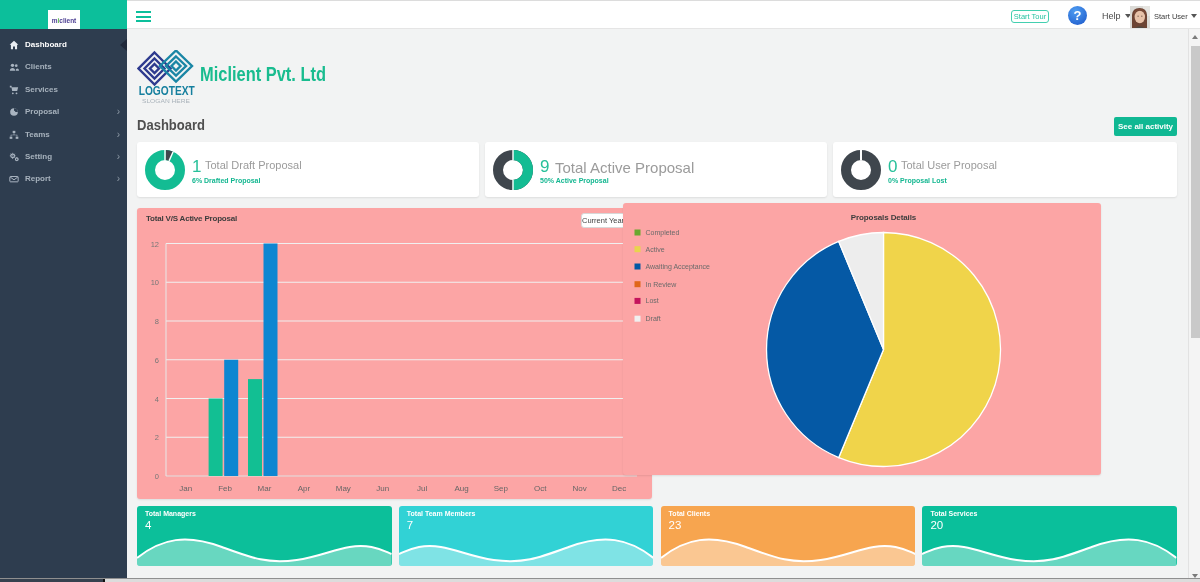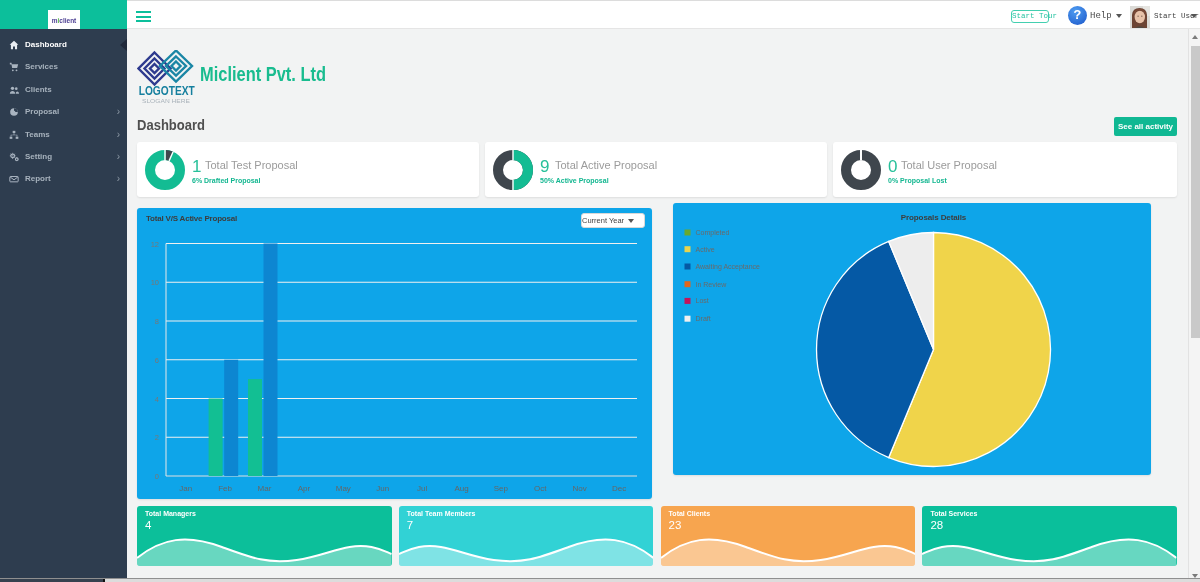--- a/index.html
+++ b/index.html
@@ -12,46 +12,46 @@
 #mclogo { position:absolute; left:48px; top:10px; width:32px; height:19px; background:#fff; text-align:center; font-size:6.5px; font-weight:700; color:#4b3e92; line-height:21px; letter-spacing:0; }
 #mclogo .leaf { color:#54b948; }
 #menu { position:absolute; left:0; top:34px; width:127px; list-style:none; }
 #menu li { position:relative; height:22.4px; line-height:22.4px; color:#a7b2bd; font-size:8px; font-weight:700; padding-left:25px; white-space:nowrap; }
 #menu li svg { position:absolute; left:9px; top:6px; width:10px; height:10px; }
 #menu li.active { color:#fff; }
 #menu li .chev { position:absolute; right:7px; top:0; font-size:10px; color:#8d99a5; font-weight:400; }
 #menu li.active .mark { position:absolute; right:0; top:5px; width:0; height:0; border-top:6px solid transparent; border-bottom:6px solid transparent; border-right:7px solid #20293a; }
 
 
-#topbar { position:absolute; left:127px; top:0; width:1073px; height:29px; background:#fff; border-bottom:1px solid #e5e5e5; border-top:1px solid #dcdcdc;font-family:Liberation Mono, monospace; }
+#topbar { position:absolute; left:127px; top:0; width:1073px; height:29px; background:#fff; border-bottom:1px solid #e5e5e5; border-top:1px solid #dcdcdc; }
 #burger div { width:15px; height:2px; background:#0cbf9b; margin-bottom:2.5px; }
 #burger { position:absolute; left:9px; top:10px; }
 #starttour { position:absolute; left:884px; top:9px; width:38px; height:13px; border:1px solid #43cfb0; border-radius:3px; color:#27c3a2; font-size:7.5px; text-align:center; line-height:11px; white-space:nowrap; }
 #helpwrap { position:absolute; left:941px; top:5px; height:20px; }
 #qcirc { display:inline-block; width:19px; height:19px; border-radius:50%; background:radial-gradient(circle at 40% 28%, #4f9ef2, #1a55c8); color:#fff; font-size:13px; font-weight:700; text-align:center; line-height:19px; vertical-align:middle; }
-#helptxt { font-size:9px; color:#4b4b4b; vertical-align:middle; margin-left:3px; }
+#helptxt { font-size:9px; color:#4b4b4b; vertical-align:middle; margin-left:15px; }
 .caret { display:inline-block; width:0; height:0; border-left:3.5px solid transparent; border-right:3.5px solid transparent; border-top:4px solid #555; vertical-align:middle; margin-left:4px; }
 #avatar { position:absolute; left:1003px; top:5px; width:20px; height:22px; }
 #testuser { position:absolute; left:1027px; top:11px; font-size:7.5px; color:#3c3c3c; white-space:nowrap; }
 
 
 #brandlogo { position:absolute; left:137px; top:50px; }
 #seeall { position:absolute; left:1114px; top:117px; width:63px; height:19px; background:#10b893; border-radius:2px; color:#fff; font-size:8px; font-weight:700; text-align:center; line-height:19px; }
 
 
 .scard { position:absolute; top:142px; width:342px; height:55px; background:#fff; border-radius:3px; box-shadow:0 1px 2px rgba(0,0,0,0.09); }
 .scard .donut { position:absolute; left:8px; top:8px; }
 
 
-.card { position:absolute; background:#0ea5e9; border-radius:3px; box-shadow:0 1px 2px rgba(0,0,0,0.09); }
+.card { position:absolute; background:#fca5a5; border-radius:3px; box-shadow:0 1px 2px rgba(0,0,0,0.09); }
 #chartL { left:137px; top:208px; width:515px; height:291px; }
 #chartL h3 { position:absolute; left:9px; top:6px; font-size:8px; font-weight:700; color:#3d3d3d; letter-spacing:-0.2px; }
 #seldrop { position:absolute; left:444px; top:5px; width:64px; height:15px; border:1px solid #d8d8d8; border-radius:3px; font-size:7.5px; color:#444; line-height:13px; padding-left:0; background:#fff; white-space:nowrap; }
 #seldrop .caret { border-left-width:3.5px; border-right-width:3.5px; border-top-width:4px; margin-left:4px; margin-bottom:1px; }
-#chartR { left:673px; top:203px; width:478px; height:272px; }
+#chartR { left:623px; top:203px; width:478px; height:272px; }
 
 
 .bcard { position:absolute; top:506px; width:254.5px; height:60px; border-radius:3px; overflow:hidden; color:#fff; }
 .bcard .t { position:absolute; left:8px; top:4px; font-size:7px; font-weight:700; }
 .bcard .n { position:absolute; left:8px; top:13px; font-size:11.5px; }
 .bcard svg { position:absolute; left:0; bottom:0; }
 
 
 #vscroll { position:absolute; left:1188px; top:29px; width:12px; height:553px; background:#f4f4f4; border-left:1px solid #e2e2e2; }
 #vthumb { position:absolute; left:1.5px; top:17px; width:9px; height:292px; background:#c9c9c9; }
@@ -63,30 +63,30 @@
 </style>
 </head>
 <body>
 
 <div id="sidebar">
   <ul id="menu">
     <li class="active"><svg width="12" height="12" viewBox="0 0 12 12" fill="#e8edf2">
           <path d="M6 1L11.2 5.8H9.7V11H7.2V7.7H4.8V11H2.3V5.8H0.8Z"></path>
         </svg>Dashboard<span class="mark"></span></li>
     <li><svg width="12" height="12" viewBox="0 0 12 12" fill="#a9b4c0">
-          <path d="M1 1h2l.4 1.6h7.6l-1.2 4.6H3.8L3 3H1z"></path>
-          <circle cx="4.6" cy="10" r="1.1"></circle>
-          <circle cx="9" cy="10" r="1.1"></circle>
-        </svg>Services</li>
-    <li><svg width="12" height="12" viewBox="0 0 12 12" fill="#a9b4c0">
           <circle cx="4.2" cy="4" r="2"></circle>
           <circle cx="8.7" cy="4.4" r="1.6"></circle>
           <path d="M1 10.5c0-2.2 1.5-3.2 3.2-3.2s3.2 1 3.2 3.2z"></path>
           <path d="M8 10.5c.1-1.7 1-2.6 2-2.6s1.9.9 2 2.6z"></path>
         </svg>Clients<span class="chev"></span></li>
+    <li><svg width="12" height="12" viewBox="0 0 12 12" fill="#a9b4c0">
+          <path d="M1 1h2l.4 1.6h7.6l-1.2 4.6H3.8L3 3H1z"></path>
+          <circle cx="4.6" cy="10" r="1.1"></circle>
+          <circle cx="9" cy="10" r="1.1"></circle>
+        </svg>Services</li>
     <li><svg width="12" height="12" viewBox="0 0 12 12" fill="#a9b4c0">
           <circle cx="6" cy="6" r="4.6"></circle>
           <path d="M6 6L10.6 6A4.6 4.6 0 0 0 6 1.4Z" fill="#2e3d4f"></path>
           <circle cx="6" cy="6" r="1.6" fill="#a9b4c0"></circle>
         </svg>Proposal<span class="chev">›</span></li>
     <li><svg width="12" height="12" viewBox="0 0 12 12" fill="#a9b4c0">
           <rect x="4.4" y="1" width="3.2" height="2.6"></rect>
           <rect x="0.8" y="8" width="3.2" height="2.6"></rect>
           <rect x="8" y="8" width="3.2" height="2.6"></rect>
           <path d="M5.6 3.6h.8v2h3.6v2.2h-.8V6.4H2.8v1.4H2V5.6h3.6z"></path>
@@ -169,24 +169,24 @@
     <line x1="20" y1="30" x2="20" y2="40" stroke="#fff" stroke-width="1.4"></line>
   </svg>
 </div>
 <div class="scard" style="left:833px; width:344px;">
   <svg class="donut" width="40" height="40" viewBox="0 0 40 40">
     <circle cx="20" cy="20" r="15" fill="none" stroke="#3f464d" stroke-width="10"></circle>
     <line x1="20" y1="0" x2="20" y2="10" stroke="#fff" stroke-width="2"></line>
   </svg>
 </div>
 <div class="num abs" style="left:192px; top:157px; font-size:17px; color:#27c09a;">1</div>
-<div class="abs" style="left:205px; top:158.5px; font-size:11px; color:#9b9b9b;">Total Test Proposal</div>
+<div class="abs" style="left:205px; top:158.5px; font-size:11px; color:#9b9b9b;">Total Draft Proposal</div>
 <div class="abs" style="left:192px; top:177px; font-size:7px; font-weight:700; color:#14b791;">6% Drafted Proposal</div>
 <div class="abs" style="left:540px; top:157px; font-size:17px; color:#27c09a;">9</div>
-<div class="abs" style="left:555px; top:158.5px; font-size:11px; color:#9b9b9b;text-align:center;">Total Active Proposal</div>
+<div class="abs" style="left:555px; top:158.5px; font-size:15px; color:#9b9b9b;text-align:center;">Total Active Proposal</div>
 <div class="abs" style="left:540px; top:177px; font-size:7px; font-weight:700; color:#14b791;">50% Active Proposal</div>
 <div class="abs" style="left:888px; top:157px; font-size:17px; color:#27c09a;">0</div>
 <div class="abs" style="left:901px; top:158.5px; font-size:11px; color:#9b9b9b;">Total User Proposal</div>
 <div class="abs" style="left:888px; top:177px; font-size:7px; font-weight:700; color:#14b791;">0% Proposal Lost</div>
 
 <div class="card" id="chartL">
   <h3>Total V/S Active Proposal</h3>
   <div id="seldrop">Current Year<span class="caret"></span></div>
   <svg width="515" height="291" viewBox="0 0 515 291" font-family="Liberation Sans, sans-serif">
 
@@ -279,21 +279,21 @@
 <div class="bcard" style="left:660.6px; background:#f7a54f;">
   <div class="t">Total Clients</div>
     <div class="n">23</div>
   <svg width="254.5" height="34" viewBox="0 0 255 34" preserveAspectRatio="none">
     <path d="M0,26 C25,6 50,2 85,15 C115,26 130,32 160,28 C190,24 210,10 235,15 C245,17 250,20 255,22 L255,34 L0,34 Z" fill="rgba(255,255,255,0.38)"></path>
     <path d="M0,26 C25,6 50,2 85,15 C115,26 130,32 160,28 C190,24 210,10 235,15 C245,17 250,20 255,22" fill="none" stroke="#fff" stroke-width="2"></path>
   </svg>
 </div>
 <div class="bcard" style="left:922.4px; background:#0abf9b;">
   <div class="t">Total Services</div>
-    <div class="n">28</div>
+    <div class="n">20</div>
   <svg width="254.5" height="34" viewBox="0 0 255 34" preserveAspectRatio="none" style="transform:scaleX(-1);">
     <path d="M0,26 C25,6 50,2 85,15 C115,26 130,32 160,28 C190,24 210,10 235,15 C245,17 250,20 255,22 L255,34 L0,34 Z" fill="rgba(255,255,255,0.38)"></path>
     <path d="M0,26 C25,6 50,2 85,15 C115,26 130,32 160,28 C190,24 210,10 235,15 C245,17 250,20 255,22" fill="none" stroke="#fff" stroke-width="2"></path>
   </svg>
 </div>
 
 <div id="vscroll">
     <div id="vthumb"></div>
     <div class="varrow" id="vup"></div>
     <div class="varrow" id="vdn"></div>

